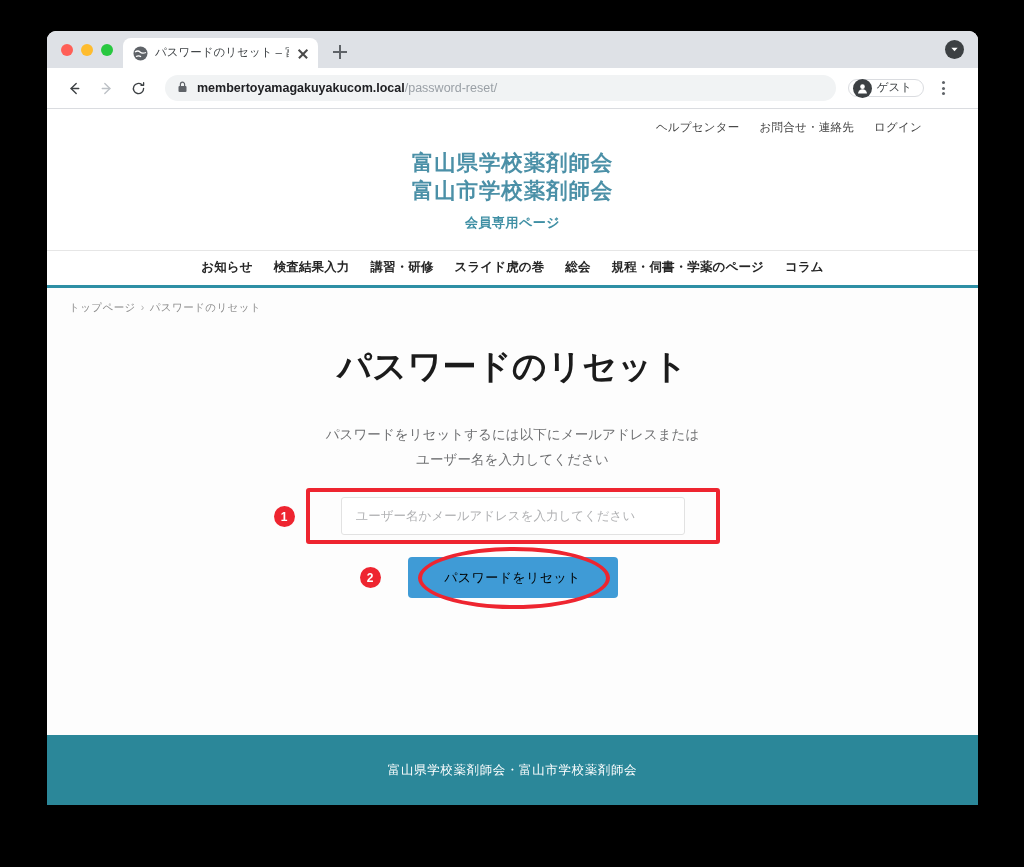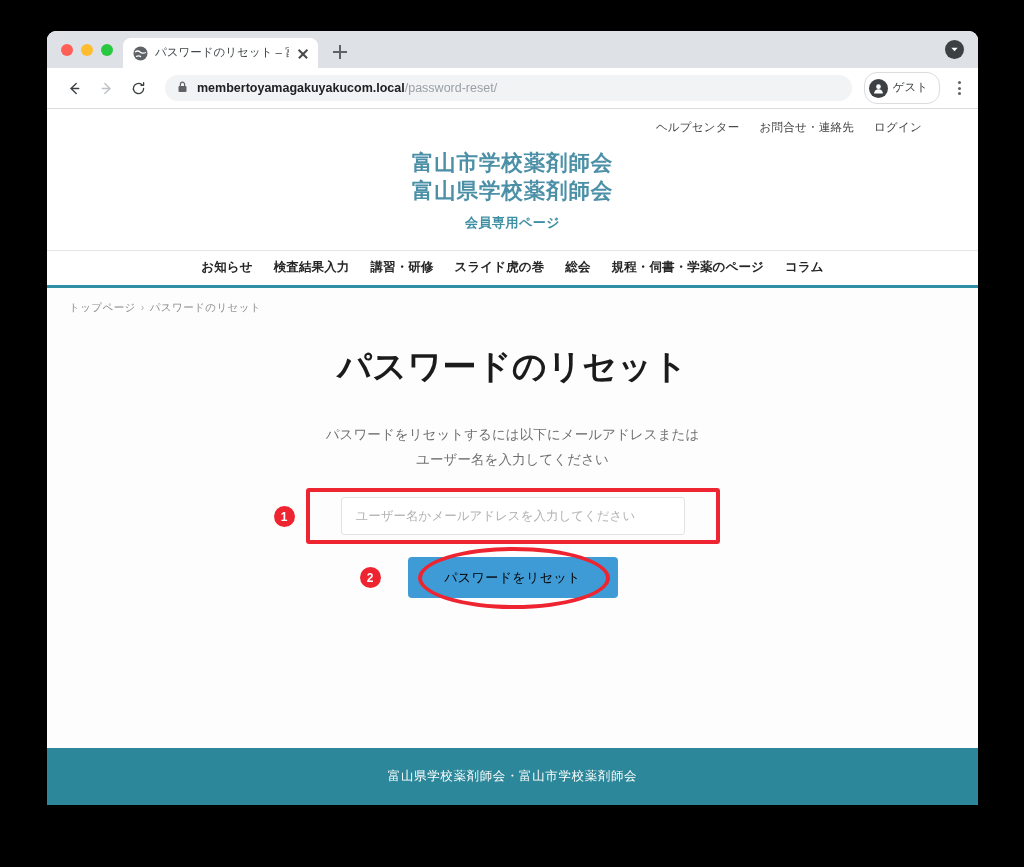--- a/index.html
+++ b/index.html
@@ -116,21 +116,21 @@
     justify-content: center;
   }
   .dl-indicator svg { display: block; }
 
   
   .toolbar {
     height: 41px;
     background: #ffffff;
     display: flex;
     align-items: center;
-    padding: 0 8px 0 14px;
+    padding: 0 24px 0 14px;
     gap: 6px;
     flex: 0 0 auto;
     border-bottom: 1px solid #dadce0;
   }
   .nav-btn {
     width: 26px; height: 26px;
     display: flex; align-items: center; justify-content: center;
     flex: 0 0 auto;
   }
   .nav-btn svg { display: block; }
@@ -153,21 +153,21 @@
     color: #9aa0a6;
     white-space: nowrap;
     line-height: 1;
   }
   .url-text b { color: #202124; font-weight: 600; }
 
   .profile-chip {
     display: flex;
     align-items: center;
     gap: 5px;
-    height: 32px;
+    height: 18px;
     padding: 0 11px 0 4px;
     border: 1px solid #dadce0;
     border-radius: 13px;
     flex: 0 0 auto;
   }
   .profile-chip .avatar {
     width: 19px; height: 19px;
     border-radius: 50%;
     background: #3c4043;
     display: flex; align-items: center; justify-content: center;
@@ -347,21 +347,21 @@
     font-size: 12px;
     font-weight: 700;
     display: flex;
     align-items: center;
     justify-content: center;
     line-height: 1;
   }
 
   
   .site-footer {
-    height: 57px;
+    height: 70px;
     background: #2b8799;
     display: flex;
     align-items: center;
     justify-content: center;
     flex: 0 0 auto;
   }
   .footer-text {
     color: #ffffff;
     font-size: 12.5px;
     letter-spacing: .05em;
@@ -452,22 +452,22 @@
   <div class="viewport">
 
     <div class="site-header">
       <div class="utility-nav">
         <a href="#">ヘルプセンター</a>
         <a href="#">お問合せ・連絡先</a>
         <a href="#">ログイン</a>
       </div>
 
       <div class="brand">
+        <div class="brand-line">富山県学校薬剤師会</div>
         <div class="brand-line">富山市学校薬剤師会</div>
-        <div class="brand-line">富山県学校薬剤師会</div>
         <div class="brand-sub">会員専用ページ</div>
       </div>
     </div>
 
     <nav class="main-nav">
       <a href="#">お知らせ</a>
       <a href="#">検査結果入力</a>
       <a href="#">講習・研修</a>
       <a href="#">スライド虎の巻</a>
       <a href="#">総会</a>

